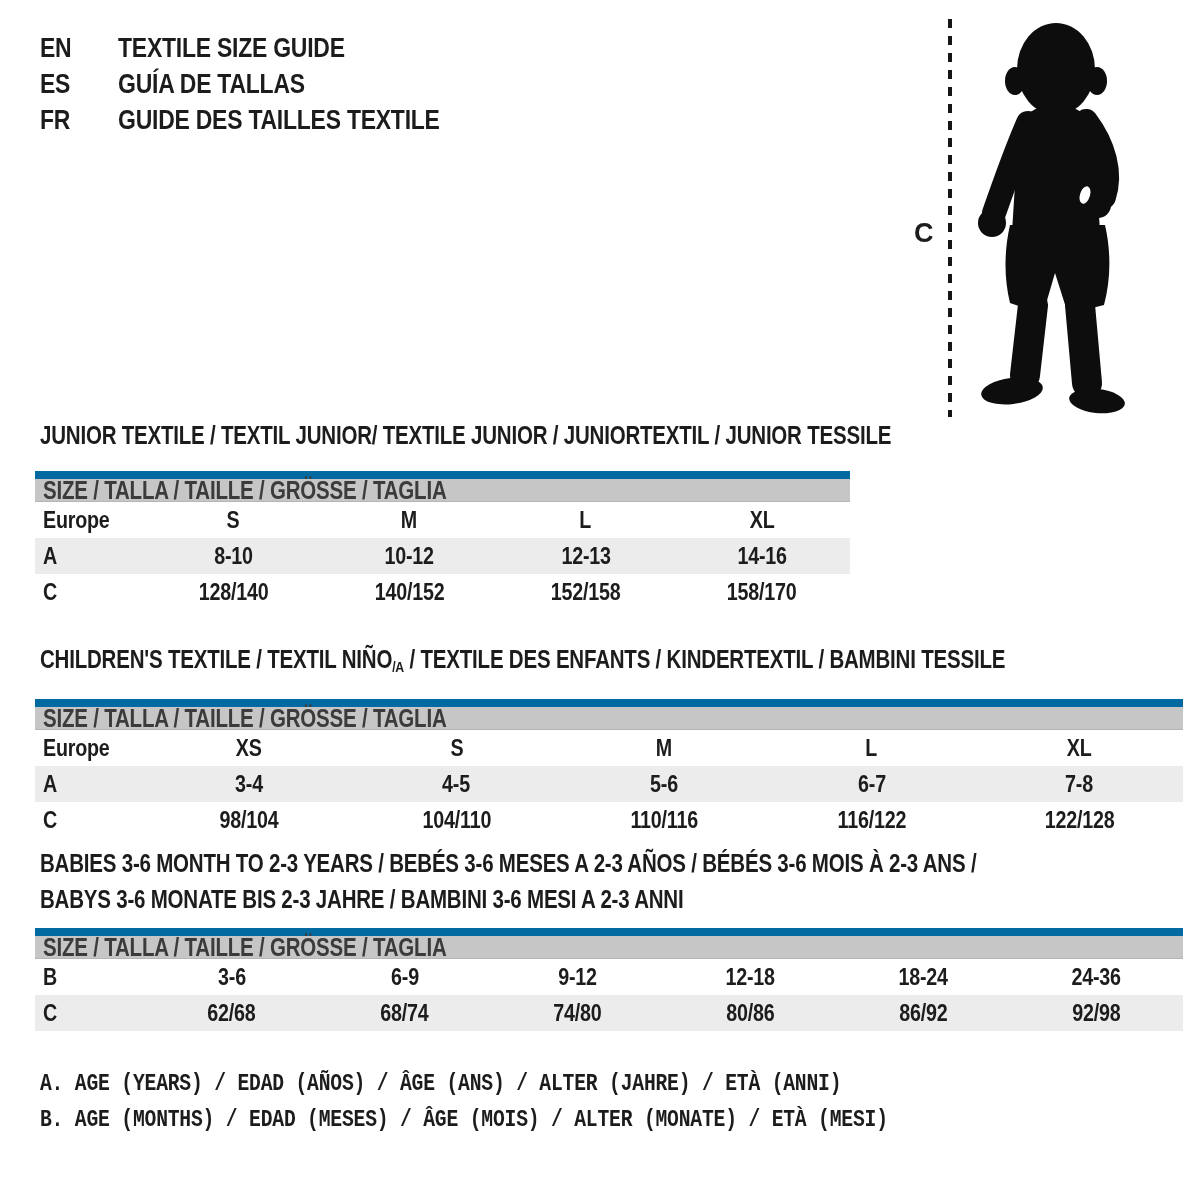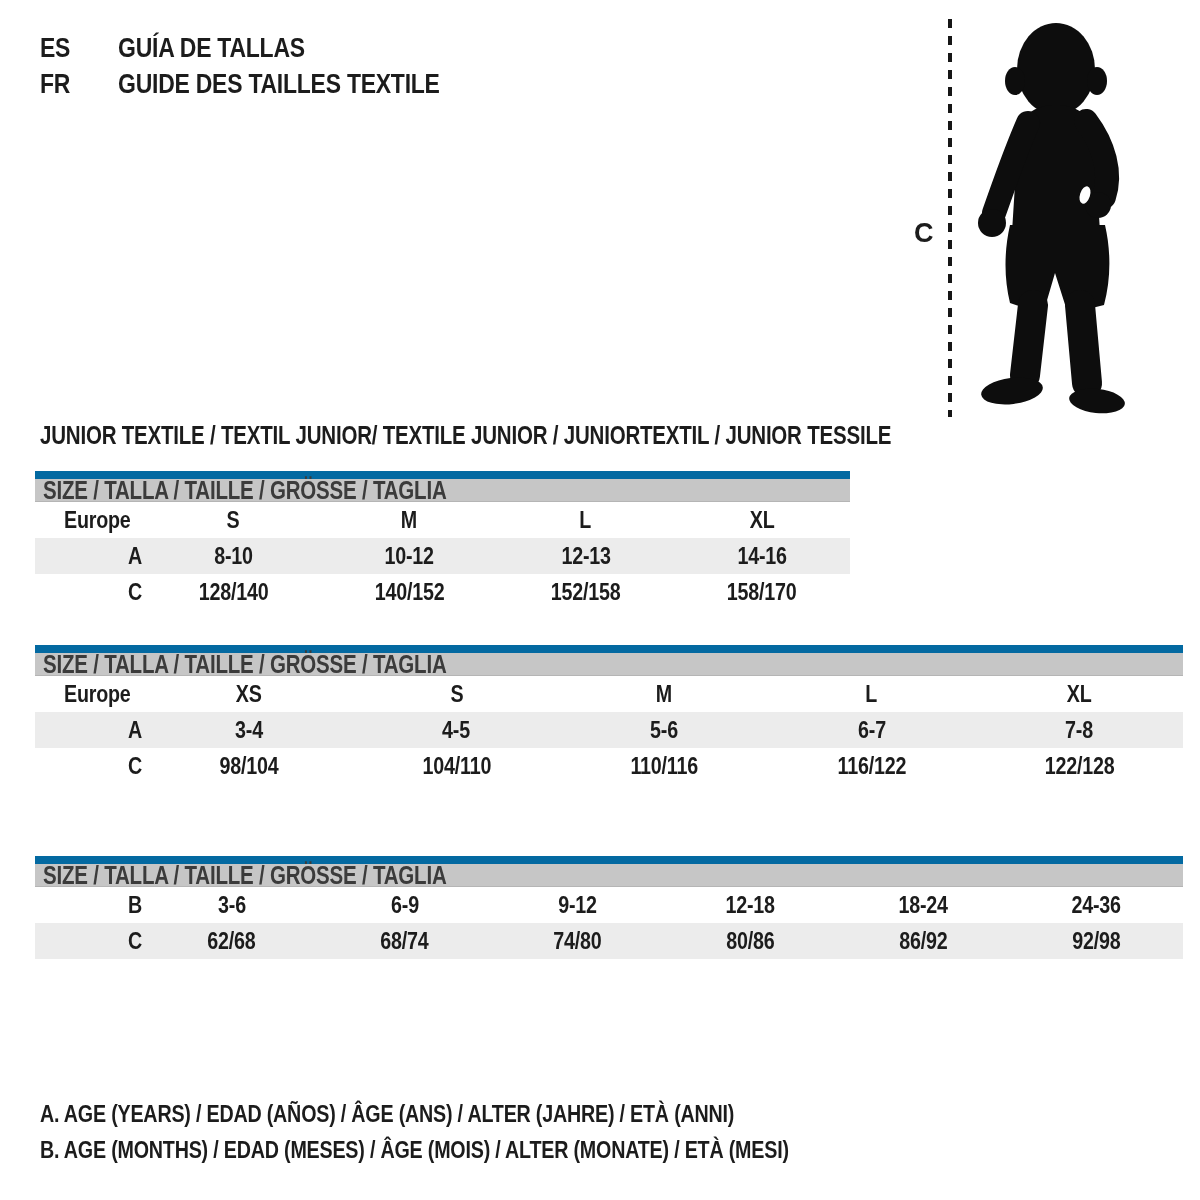--- a/index.html
+++ b/index.html
@@ -47,34 +47,38 @@
 
   .size-bar {
     height: 31px; background: #c6c6c6;
     border-top: 8px solid #0369a1; border-bottom: 1px solid #b5b5b5;
     display: flex; align-items: center; padding-left: 8px;
     font-size: 25px; color: #3b3b3b;
   }
 
   table.size { width: 100%; border-collapse: collapse; table-layout: fixed; }
   table.size td { height: 36px; padding: 0; font-size: 24px; font-weight: 700; text-align: center; }
-  table.size td.lbl { text-align: right; padding-left: 8px; }
+  table.size td.lbl { text-align: left; padding-left: 8px; }
   table.size col.c-lbl { width: 110px; }
   table.size tr.alt td { background: #ececec; }
 
   
-  .footnotes { position: absolute; left: 40px; top: 1096px; }
+  .footnotes { position: absolute; left: 40px; top: 1066px; font-family: Liberation Mono, monospace; }
   .footnote { font-size: 24px; line-height: 36px; }
 </style>
 </head>
 <body>
 
 <div class="canvas">
 
   <div class="lang-block">
+    <div class="lang-row">
+      <span class="lang-code"><span class="condL">EN</span></span>
+      <span class="condL">TEXTILE SIZE GUIDE</span>
+    </div>
     <div class="lang-row">
       <span class="lang-code"><span class="condL">ES</span></span>
       <span class="condL">GUÍA DE TALLAS</span>
     </div>
     <div class="lang-row">
       <span class="lang-code"><span class="condL">FR</span></span>
       <span class="condL">GUIDE DES TAILLES TEXTILE</span>
     </div>
   </div>
 
@@ -134,20 +138,21 @@
         <td><span class="condC">128/140</span></td>
         <td><span class="condC">140/152</span></td>
         <td><span class="condC">152/158</span></td>
         <td><span class="condC">158/170</span></td>
       </tr>
     </tbody>
       </table>
   </div>
 
   <div class="section" id="children-section">
+    <h2 class="section-title"><span class="condL"><span>CHILDREN'S TEXTILE / TEXTIL NIÑO</span><span class="sub">/A</span><span> / TEXTILE DES ENFANTS / KINDERTEXTIL / BAMBINI TESSILE</span></span></h2>
     <div class="size-bar">
       <span class="condL">SIZE / TALLA / TAILLE / GRÖSSE / TAGLIA</span>
     </div>
     <table class="size">
       <colgroup>
           <col class="c-lbl">
           <col>
           <col>
           <col>
           <col>
@@ -176,20 +181,22 @@
         <td><span class="condC">104/110</span></td>
         <td><span class="condC">110/116</span></td>
         <td><span class="condC">116/122</span></td>
         <td><span class="condC">122/128</span></td>
       </tr>
     </tbody>
       </table>
   </div>
 
   <div class="section" id="babies-section">
+    <div class="babies-title-line"><span class="condL">BABIES 3-6 MONTH TO 2-3 YEARS / BEBÉS 3-6 MESES A 2-3 AÑOS / BÉBÉS 3-6 MOIS À 2-3 ANS /</span></div>
+    <div class="babies-title-line"><span class="condL">BABYS 3-6 MONATE BIS 2-3 JAHRE / BAMBINI 3-6 MESI A 2-3 ANNI</span></div>
     <div class="size-bar">
       <span class="condL">SIZE / TALLA / TAILLE / GRÖSSE / TAGLIA</span>
     </div>
     <table class="size">
       <colgroup>
           <col class="c-lbl">
           <col>
           <col>
           <col>
           <col>

